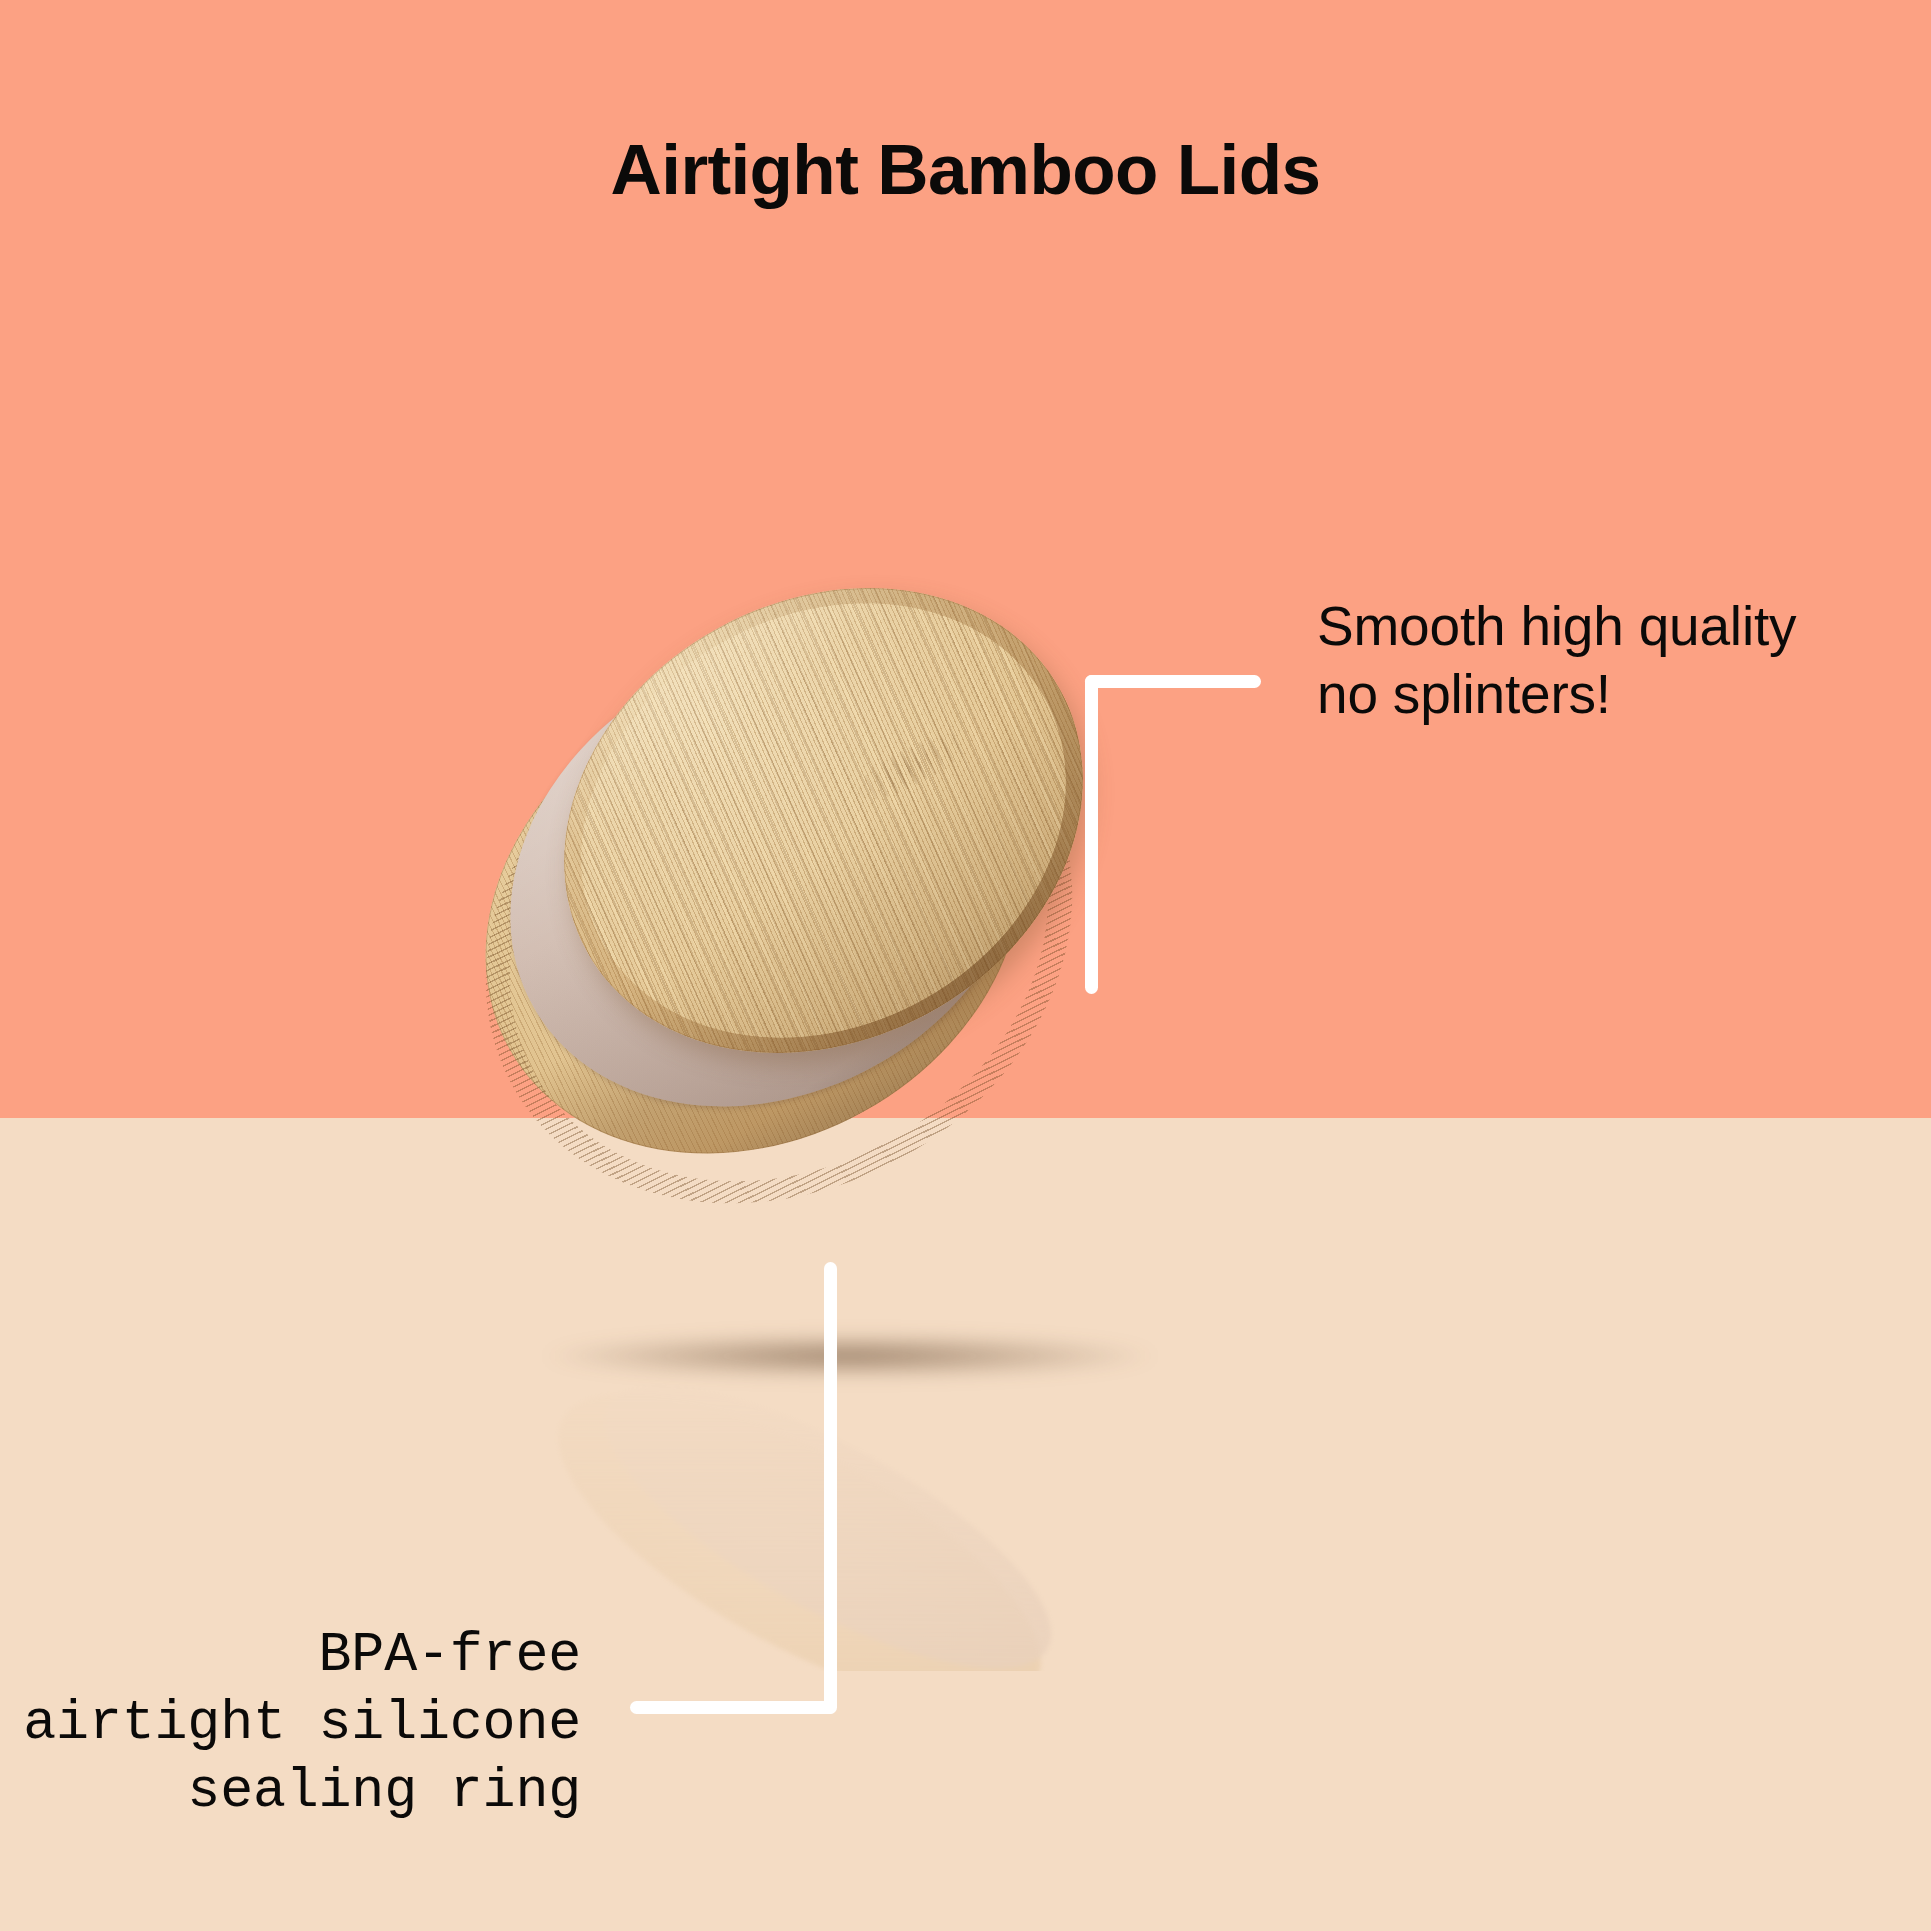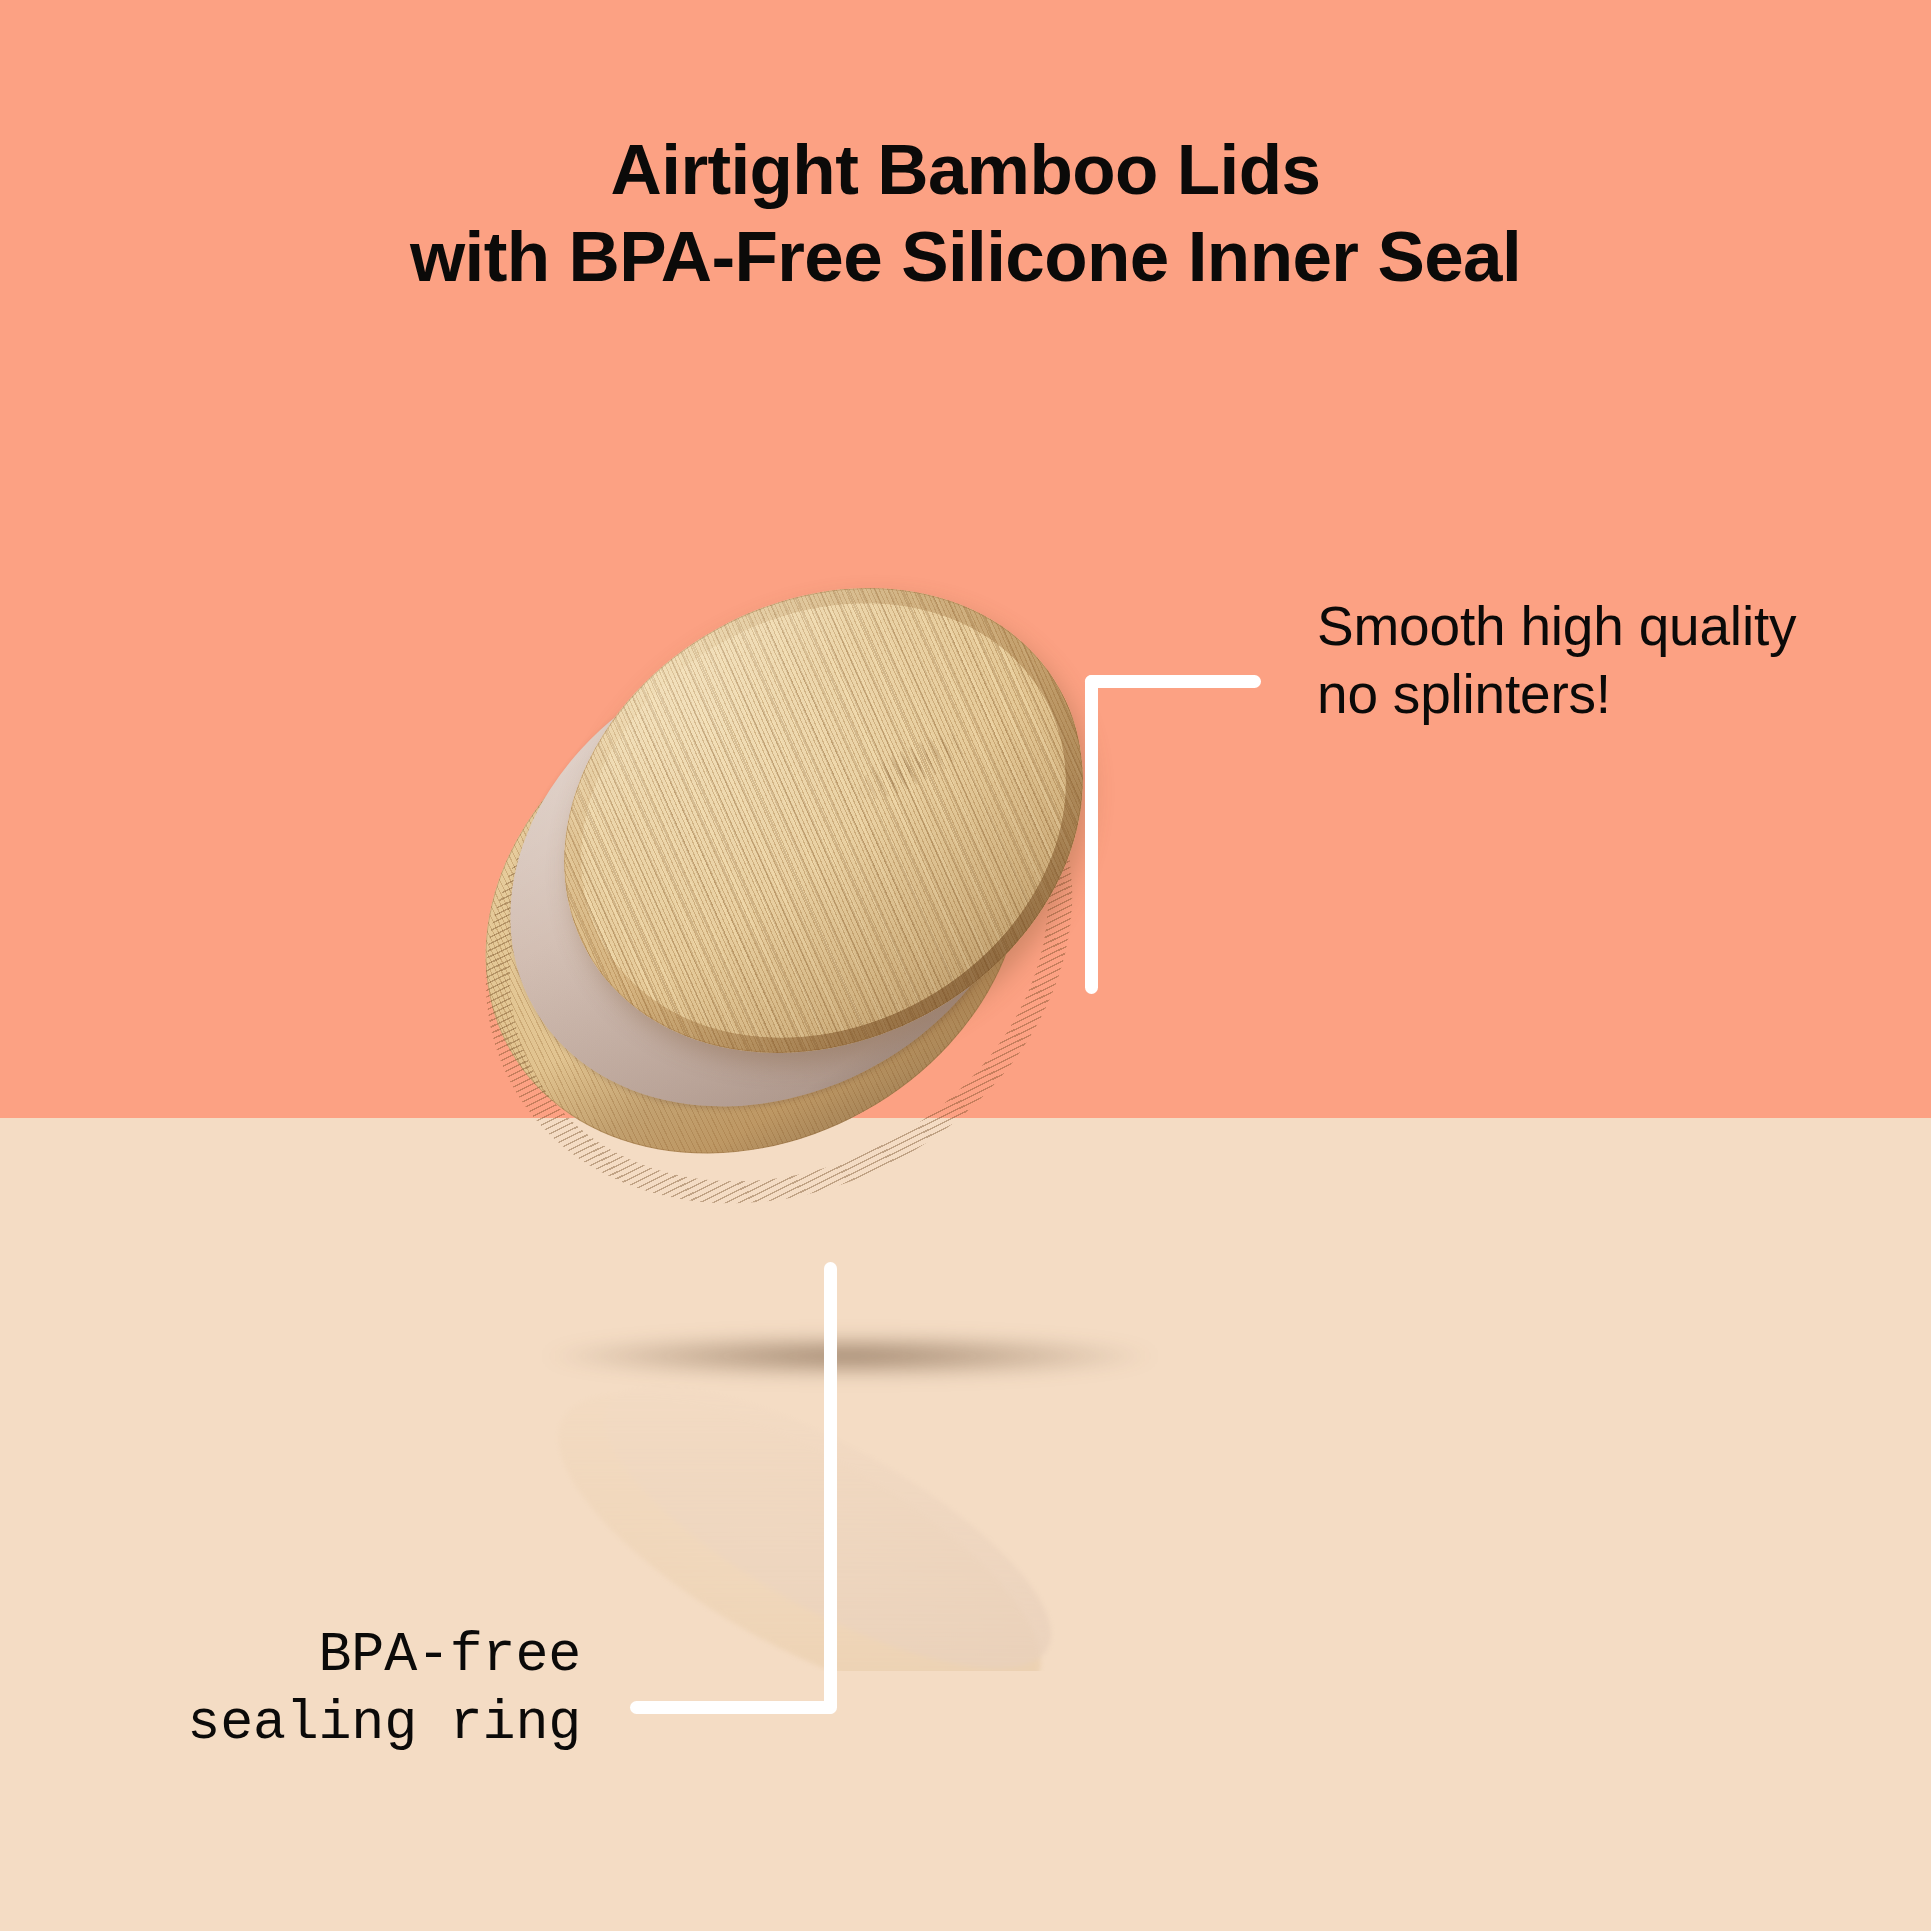--- a/index.html
+++ b/index.html
@@ -177,21 +177,20 @@
 </head>
 <body>
 
 <div id="stage">
 
   <div class="band-top"></div>
   <div class="band-bottom"></div>
 
   <div class="heading">
     <span class="l1">Airtight Bamboo Lids</span>
-    <span class="l2">with BPA-Free Silicone Inner Seal</span>
   </div>
 
   <div id="contact-shadow"></div>
 
   <div id="reflection">
     <div class="r1"></div>
     <div class="r2"></div>
   </div>
 
   <div id="product">
@@ -208,17 +207,18 @@
   <div class="leader" id="leader-bot-v"></div>
   <div class="leader" id="leader-bot-h"></div>
 
   <div class="callout" id="callout-top">
     <span>Smooth high quality</span>
     <span>no splinters!</span>
   </div>
 
   <div class="callout" id="callout-bottom">
     <span>BPA-free</span>
+    <span>airtight silicone</span>
     <span>sealing ring</span>
   </div>
 
 </div>
 
 
 </body></html>

